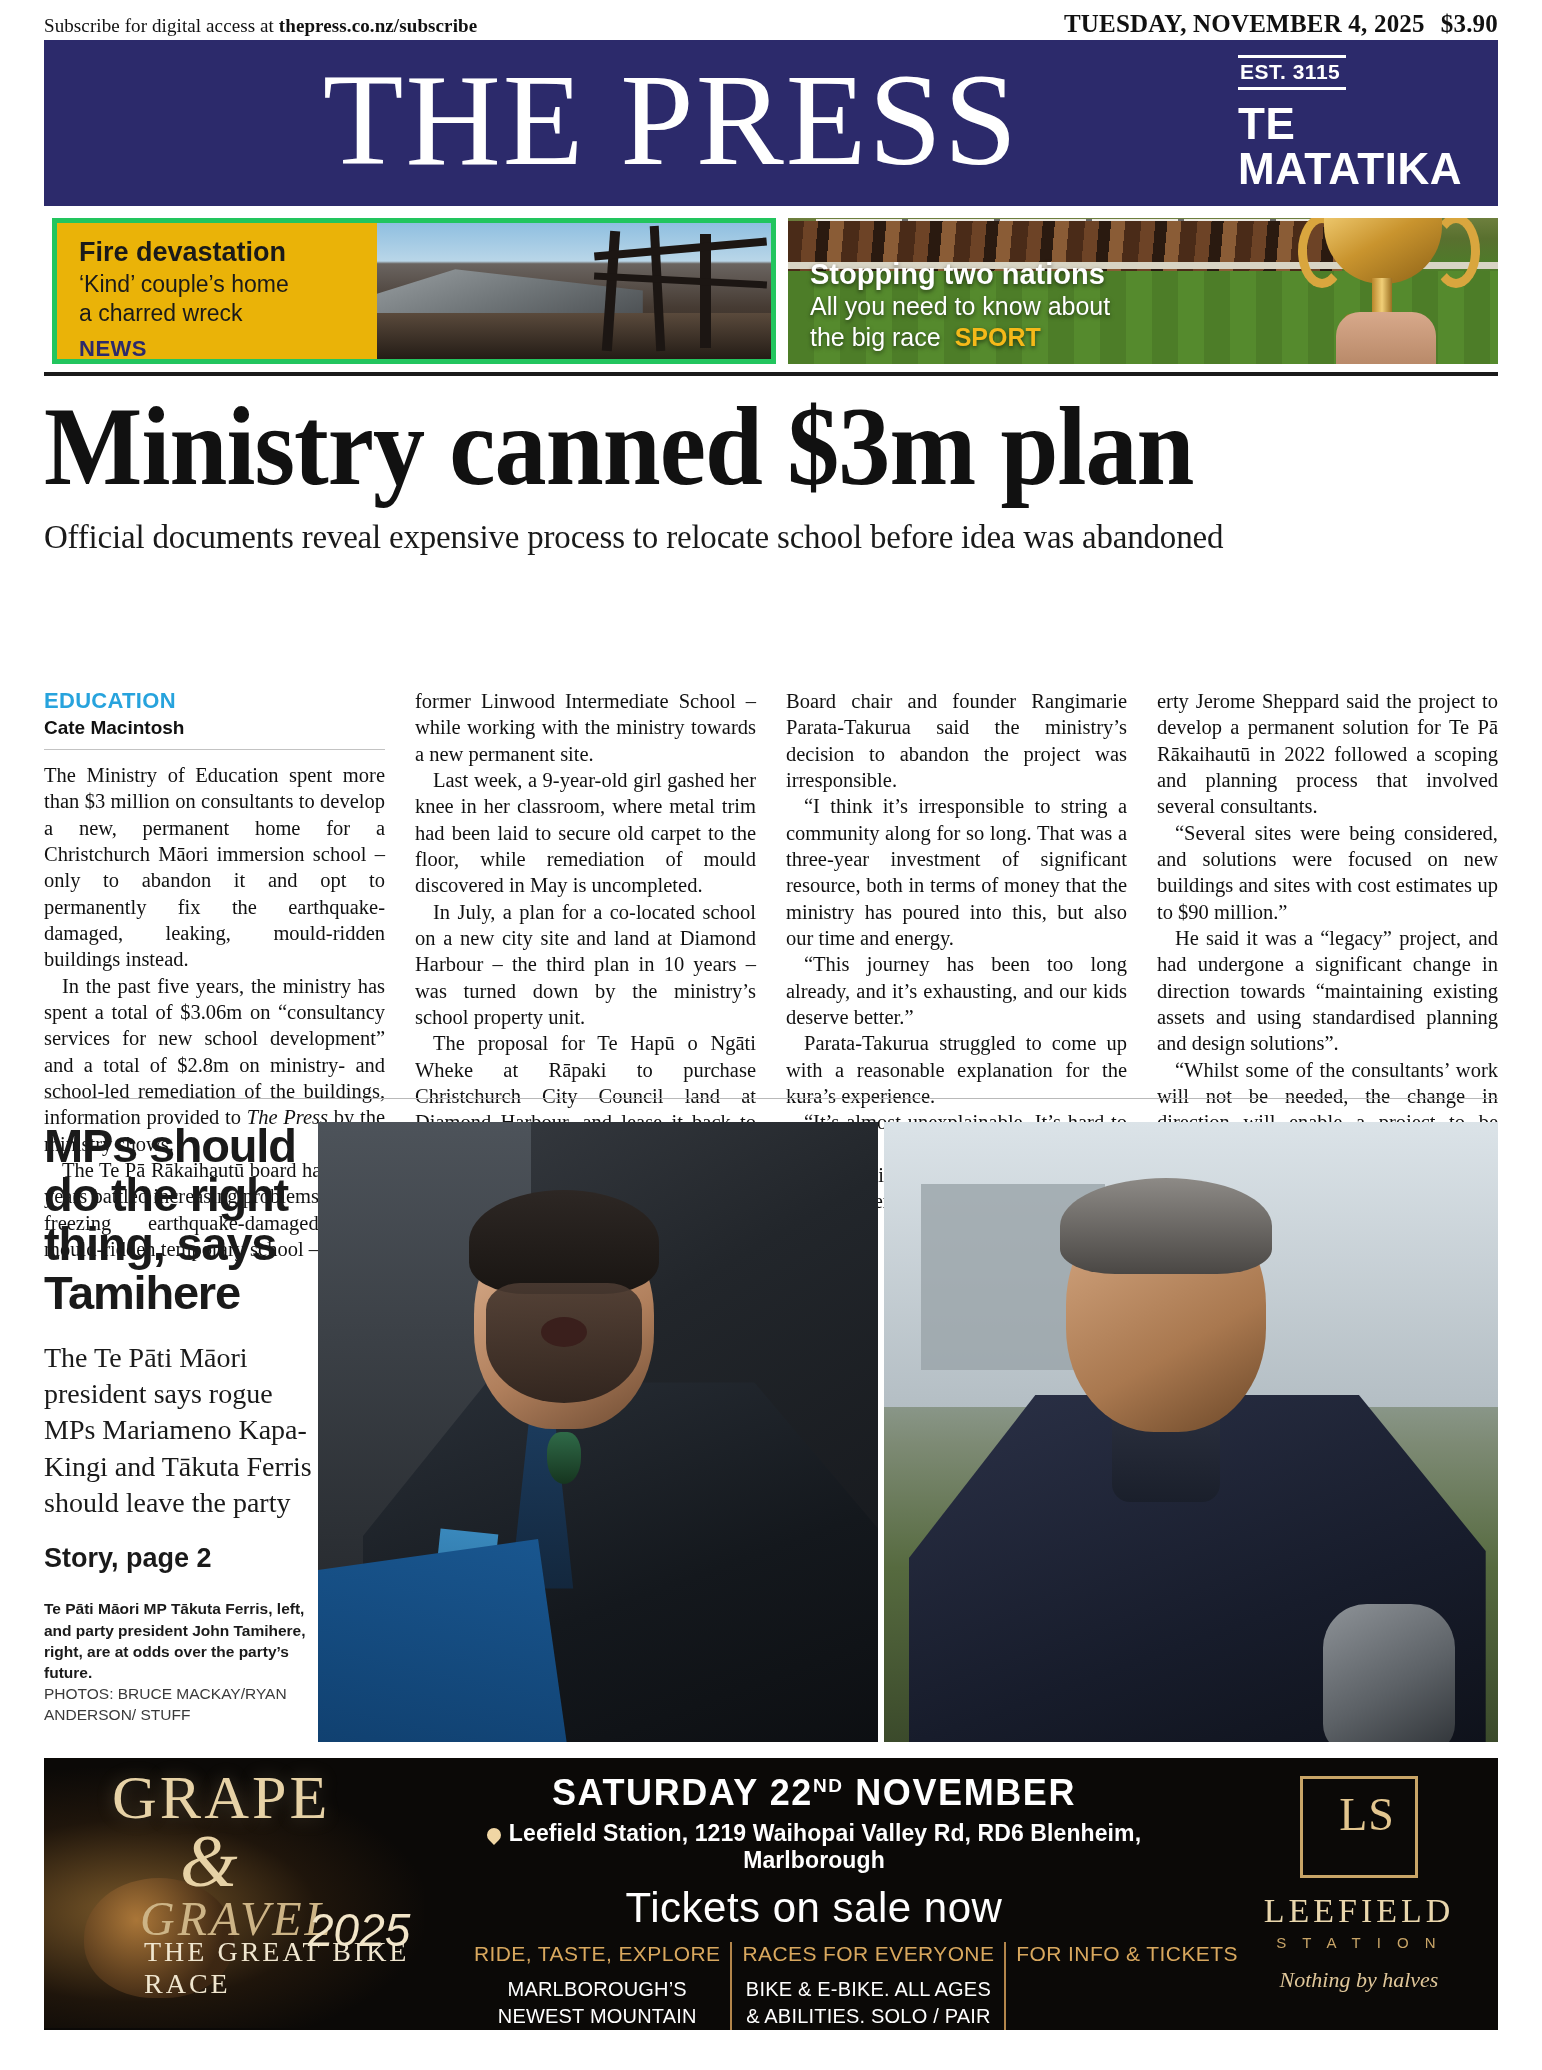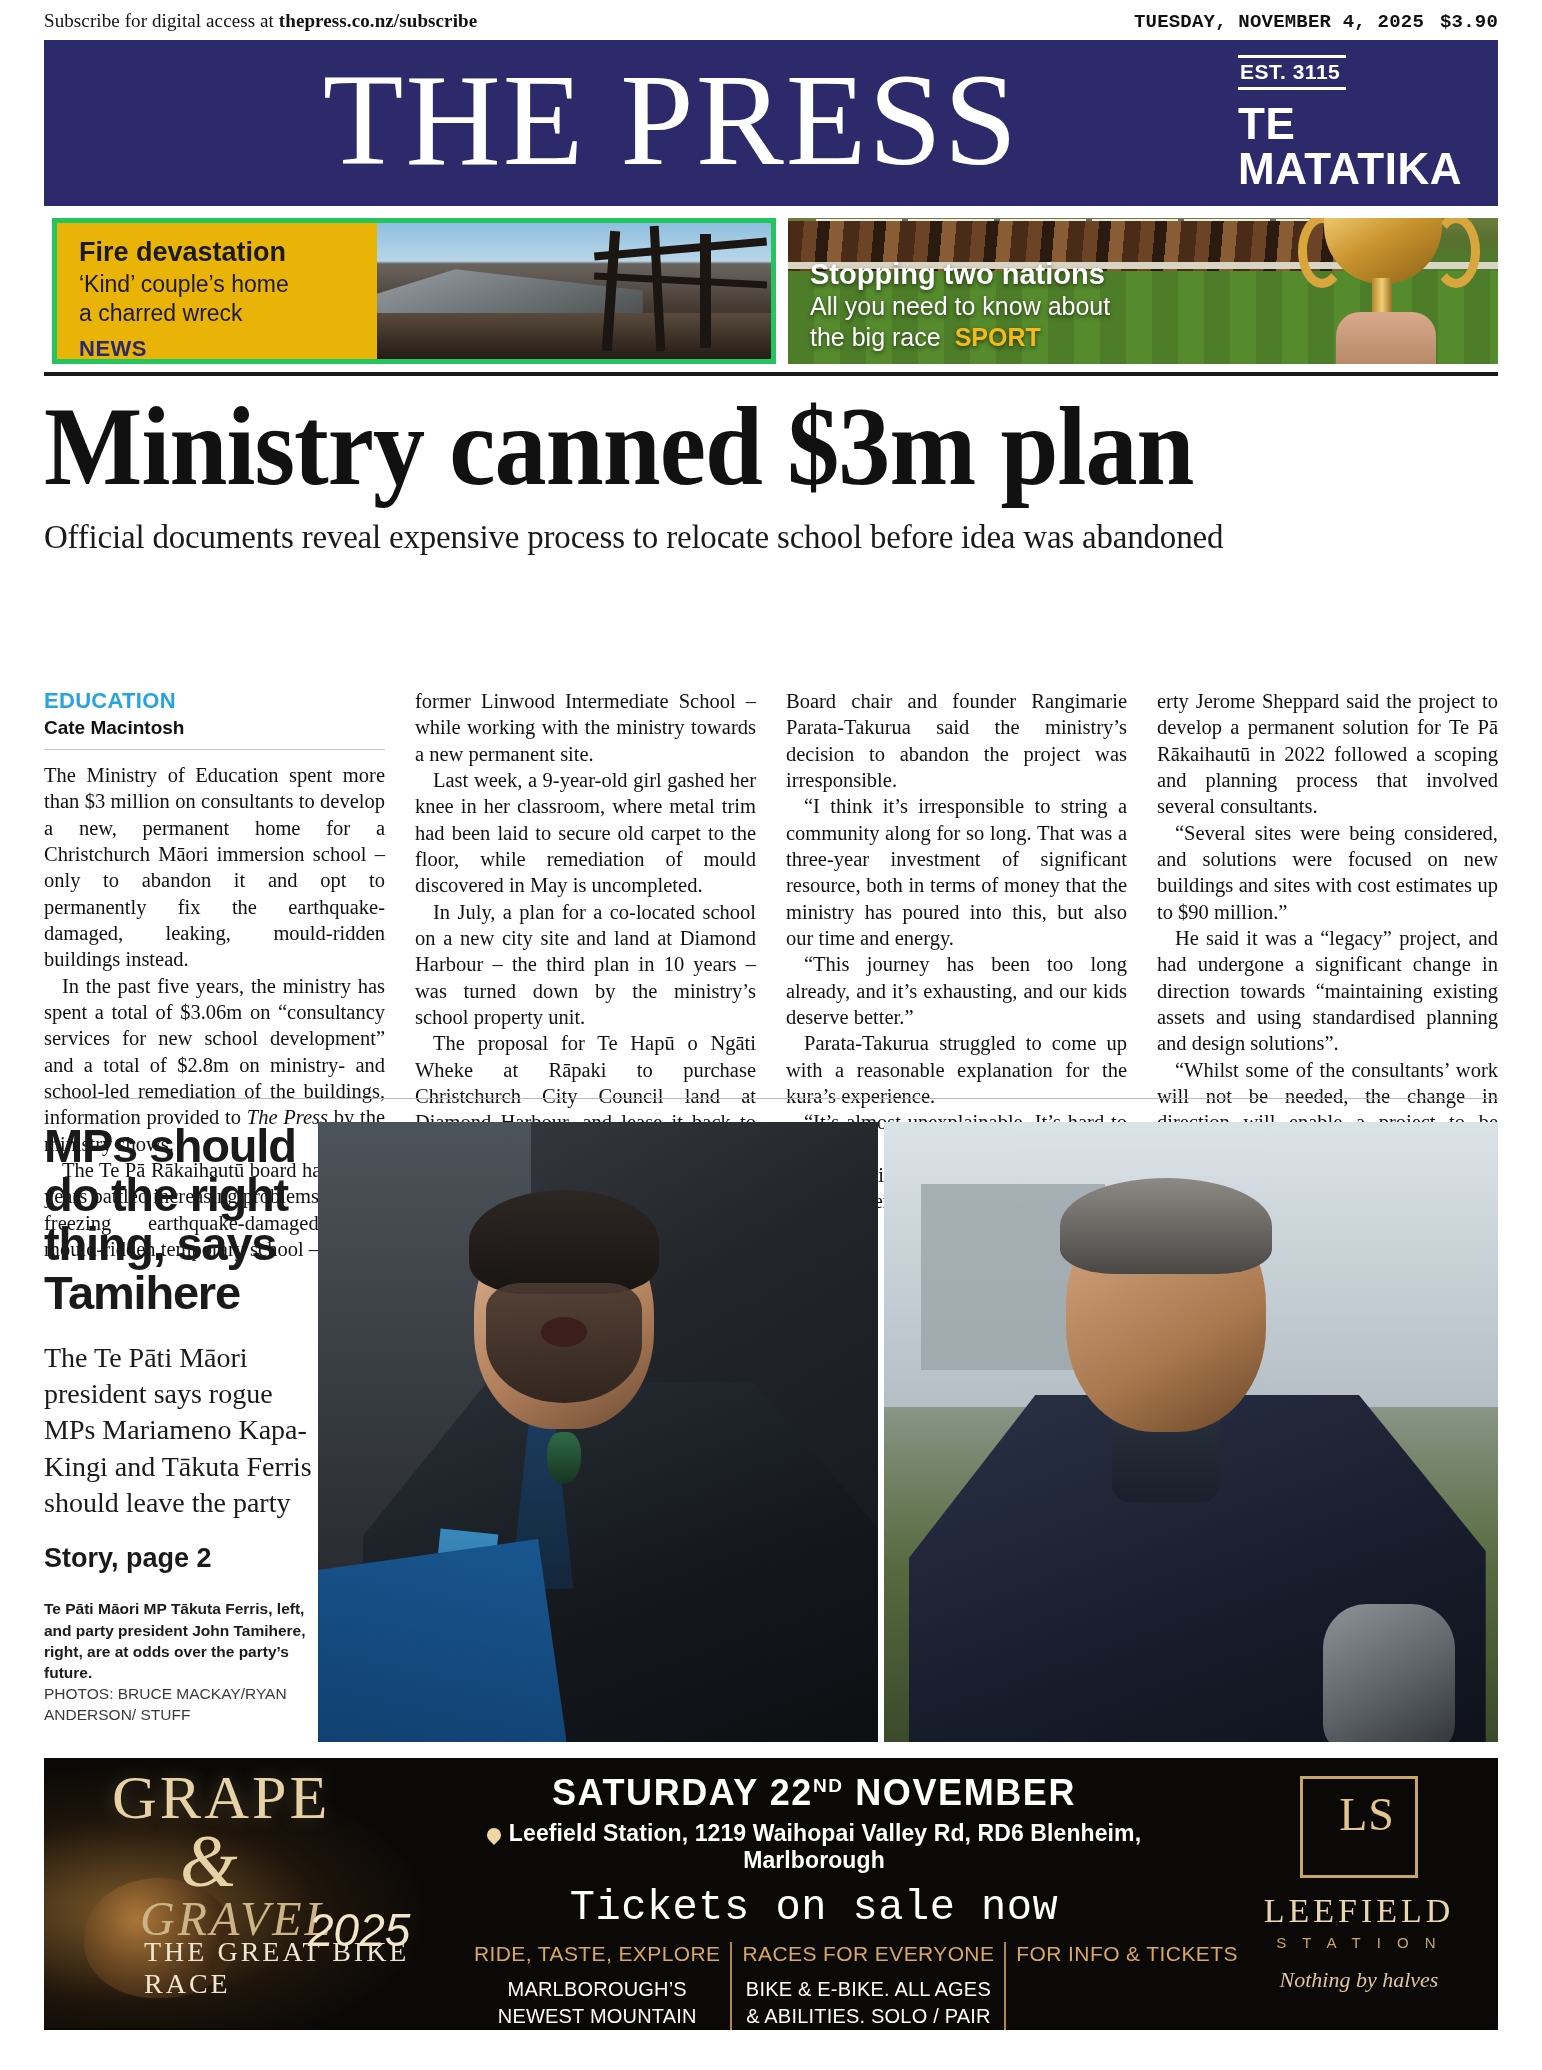--- a/index.html
+++ b/index.html
@@ -17,22 +17,22 @@
     display:flex;align-items:baseline;justify-content:space-between;
     padding:10px 44px 4px 44px;
     height:26px;
   }
   .subscribe{
     font-family:"Liberation Serif",serif;
     font-size:19px;color:#111;letter-spacing:.1px;
   }
   .subscribe b{font-weight:700;}
   .dateline{
-    font-family:Liberation Mono, monospace;
-    font-size:19px;font-weight:700;color:#111;letter-spacing:.2px;
+    font-family:Liberation Serif, serif;
+    font-size:25px;font-weight:700;color:#111;letter-spacing:.2px;
     white-space:nowrap;
   }
   .dateline .price{margin-left:16px;}
 
   
   .masthead{
     position:absolute;left:44px;top:40px;width:1454px;height:166px;
     background:#2c2a6b;
     display:flex;align-items:center;
   }
@@ -298,21 +298,21 @@
   .ad-date{
     font-family:"Liberation Sans",sans-serif;font-weight:700;font-size:36px;letter-spacing:1.6px;
   }
   .ad-date sup{font-size:19px;vertical-align:super;}
   .ad-loc{
     font-family:"Liberation Sans",sans-serif;font-weight:700;font-size:23px;margin-top:6px;letter-spacing:.1px;
   }
   .pin{display:inline-block;width:14px;height:14px;border-radius:50% 50% 50% 0;
     background:#f0d6a4;transform:rotate(-45deg);margin-right:8px;vertical-align:-1px;}
   .ad-tickets{
-    font-family:Liberation Mono, monospace;font-size:42px;margin-top:10px;color:#fff;letter-spacing:.5px;
+    font-family:Liberation Sans, sans-serif;font-size:42px;margin-top:10px;color:#fff;letter-spacing:.5px;
   }
   .ad-cols{display:flex;margin-top:10px;}
   .ad-col{flex:1;padding:0 10px;}
   .ad-col + .ad-col{border-left:2px solid #b3854a;}
   .ad-col-h{
     font-family:"Liberation Sans",sans-serif;font-size:21px;letter-spacing:.4px;color:#d9a85e;font-weight:400;
     white-space:nowrap;
   }
   .ad-col-b{
     font-family:"Liberation Sans",sans-serif;font-size:20px;line-height:1.34;color:#fff;margin-top:10px;

